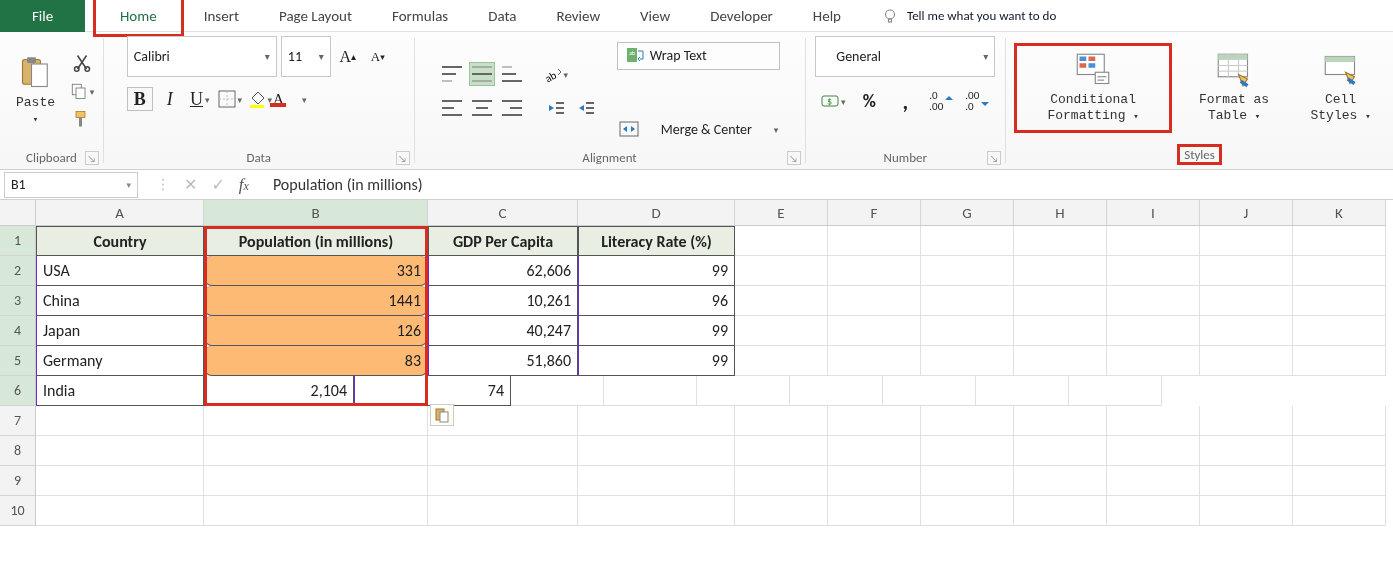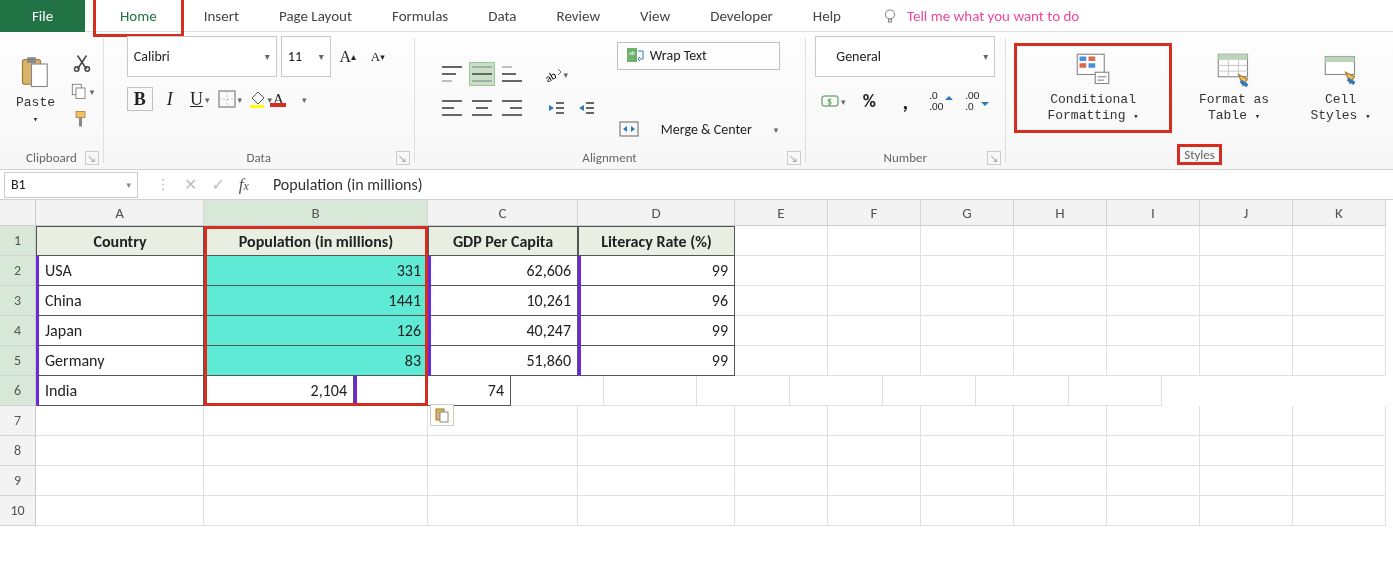--- a/index.html
+++ b/index.html
@@ -3,21 +3,21 @@
 <meta charset="utf-8">
 <style>
   * { box-sizing: border-box; margin: 0; padding: 0; }
   body { font-family: "Segoe UI", Calibri, sans-serif; font-size: 14px; background: #fff; width: 1393px; overflow: hidden; color:#222;}
   
   
   .tabs { display:flex; align-items:center; height:32px; background:#fff; border-bottom:1px solid #e0e0e0; }
   .file-tab { background:#217346; color:#fff; width:85px; height:32px; display:flex; align-items:center; justify-content:center; font-size:15px; }
   .tab { height:32px; padding:0 20px; display:flex; align-items:center; font-size:15px; color:#444; cursor:pointer; }
   .tab.active { color:#217346; }
-  .tell-me-wrap { display:flex; align-items:center; gap:8px; margin-left:20px; color:#ec4899; font-size:15px;}
+  .tell-me-wrap { display:flex; align-items:center; gap:8px; margin-left:20px; color:#0f172a; font-size:13px;}
   .bulb { width:18px;height:18px;}
   
   .highlight-red { border:3px solid #d62d20; }
   .highlight-wrap { display:inline-block; padding:2px 4px;}
   
   
   .ribbon { display:flex; height:138px; border-bottom:1px solid #d0d0d0; background: linear-gradient(#fdfdfd,#f7f7f7);}
   .group { display:flex; flex-direction:column; padding:4px 8px 2px 8px; align-items:center; justify-content:space-between; position:relative;}
   .group-body { display:flex; align-items:center; gap:6px; flex:1;}
   .group-label { font-size:13px; color:#666; padding:4px 0 2px 0; display:flex; align-items:center; gap:6px; width:100%; justify-content:center;}
@@ -67,25 +67,25 @@
   .rowhead.sel { background:#d8e8d8;}
   .cell { border-right:1px solid #e0e0e0; border-bottom:1px solid #e0e0e0; display:flex; align-items:center; padding:0 6px; font-size:16px;}
   
   .cA { width:168px;}
   .cB { width:224px;}
   .cC { width:150px;}
   .cD { width:157px;}
   .cRest { width:93px;}
   
   .th-cell { background:#e8efe2; font-weight:bold; justify-content:center; border:1px solid #555;}
-  .td-left { border-left:3px solid #6d28d9; border-bottom:1px solid #555; border-right:1px solid #555;}
+  .td-left { border-left:1px solid #6d28d9; border-bottom:1px solid #555; border-right:1px solid #555;}
   .td-num { justify-content:flex-end;}
   
   .sel-col-overlay { position:absolute; top:26px; left:204px; width:224px; height:180px; border:3px solid #d62d20; pointer-events:none;}
-  .sel-b-cells { background:#5eead4;}
+  .sel-b-cells { background:#fdba74;border-radius:8px;}
   .sel-b-header { background:#c8c8c8;}
   
   .paste-smart { position:absolute; left:430px; top:204px; width:24px; height:22px; border:1px solid #ccc; background:#fffef5; display:flex; align-items:center; justify-content:center;}
   
   svg { overflow:visible;}
   .caret-sm::after { content:"▾"; font-size:9px; color:#666; margin-left:2px;}
   
 </style>
 </head>
 <body>

